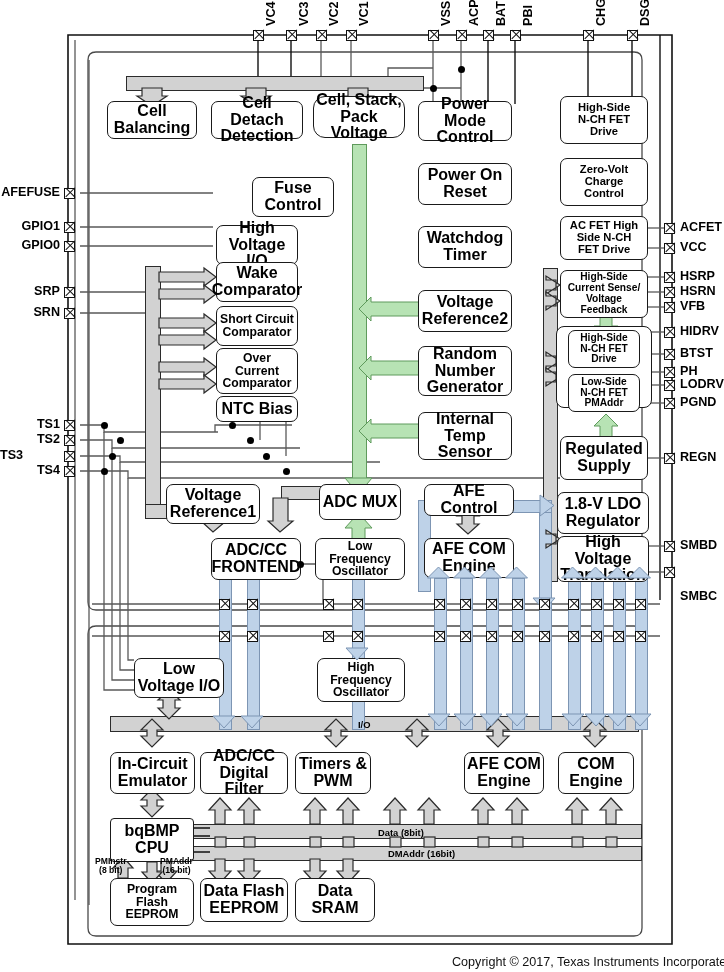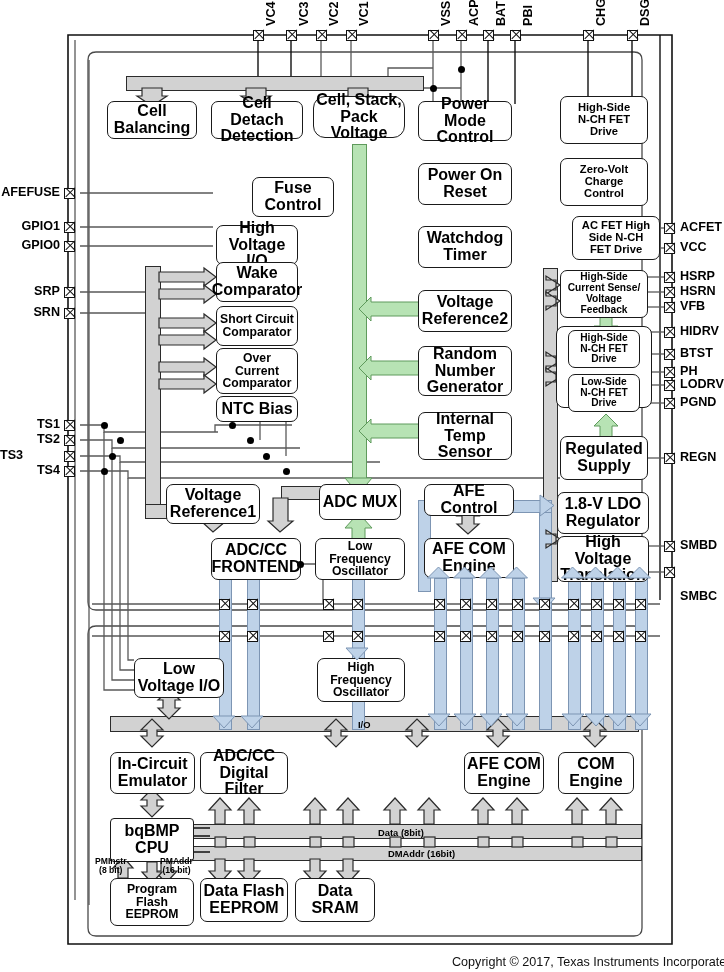--- a/index.html
+++ b/index.html
@@ -295,21 +295,21 @@
     </div>
 
   <div class="blk f13" style="left:216px;top:225px;width:82px;height:40px;">
       <span>High
 Voltage I/O</span>
     </div>
   <div class="blk f13" style="left:418px;top:226px;width:94px;height:42px;">
       <span>Watchdog
 Timer</span>
     </div>
-  <div class="blk f11" style="left:572px;top:216px;width:88px;height:44px;justify-content:center;">
+  <div class="blk f11" style="left:560px;top:216px;width:88px;height:44px;justify-content:center;">
       <span>AC FET High
 Side  N-CH
 FET Drive</span>
     </div>
 
   <div class="blk f13" style="left:216px;top:262px;width:82px;height:40px;">
       <span>Wake
 Comparator</span>
     </div>
   <div class="blk f10" style="left:560px;top:270px;width:88px;height:48px;">
@@ -330,21 +330,21 @@
 
   <div class="blk" style="left:556px;top:326px;width:96px;height:82px;border-radius:8px;"></div>
   <div class="blk f10" style="left:568px;top:330px;width:72px;height:38px;">
       <span>High-Side
 N-CH FET
 Drive</span>
     </div>
   <div class="blk f10" style="left:568px;top:374px;width:72px;height:38px;">
       <span>Low-Side
 N-CH FET
-Drive</span>
+PMAddr</span>
     </div>
 
   <div class="blk f12" style="left:216px;top:348px;width:82px;height:46px;">
       <span>Over
 Current
 Comparator</span>
     </div>
   <div class="blk f13" style="left:418px;top:346px;width:94px;height:50px;">
       <span>Random
 Number
@@ -411,20 +411,24 @@
   <div class="gplain out" style="left:110px;top:716px;width:527px;height:14px;"></div>
   <div class="buslbl" style="left:358px;top:719px;">I/O</div>
 
   <div class="blk f13" style="left:110px;top:752px;width:85px;height:42px;">
       <span>In-Circuit
 Emulator</span>
     </div>
   <div class="blk f13" style="left:200px;top:752px;width:88px;height:42px;">
       <span>ADC/CC
 Digital Filter</span>
+    </div>
+  <div class="blk f13" style="left:295px;top:752px;width:76px;height:42px;">
+      <span>Timers &amp;
+PWM</span>
     </div>
   <div class="blk f13" style="left:464px;top:752px;width:80px;height:42px;">
       <span>AFE COM
 Engine</span>
     </div>
   <div class="blk f13" style="left:558px;top:752px;width:76px;height:42px;">
       <span>COM
 Engine</span>
     </div>
 

